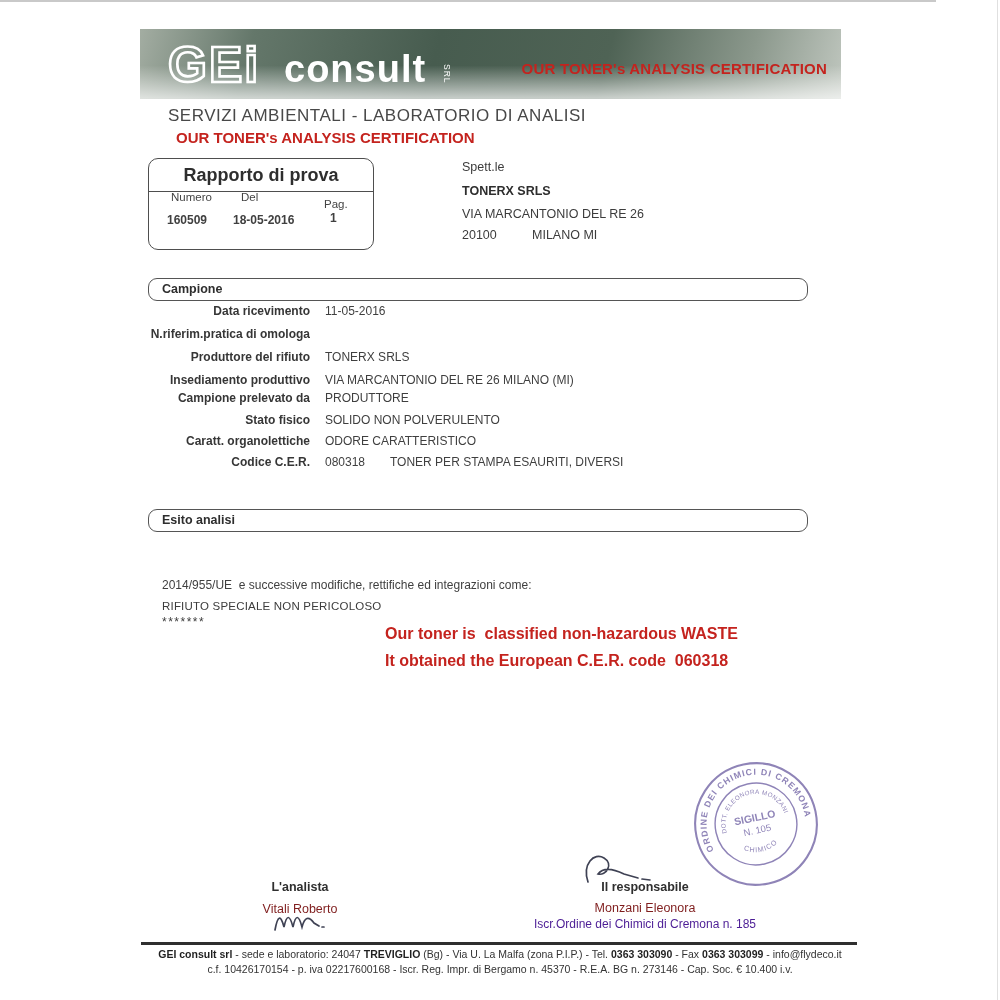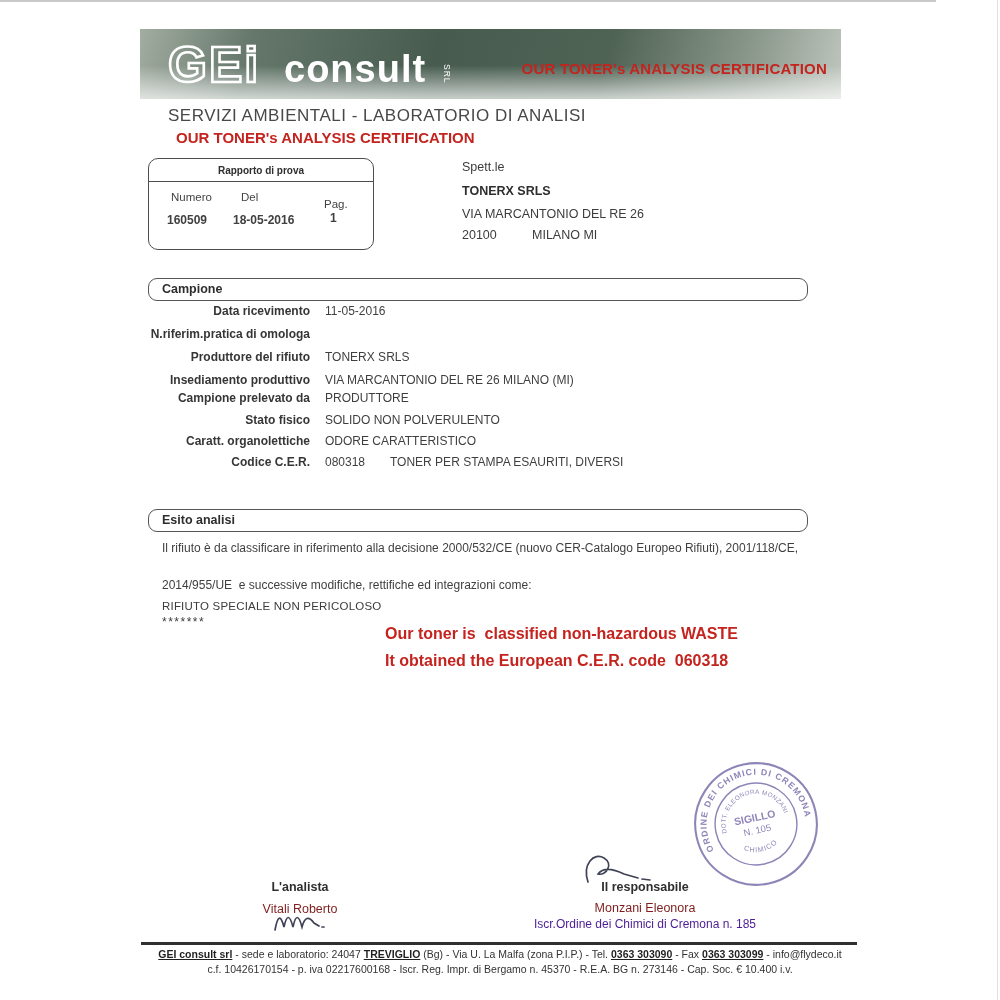--- a/index.html
+++ b/index.html
@@ -23,21 +23,21 @@
     color:#c4231e; letter-spacing:0.2px; white-space:pre;
   }
   .tagline { position:absolute; left:168px; top:106px; font-size:17px; color:#484848; letter-spacing:0.5px; }
   .red-title { position:absolute; left:176px; top:129px; font-size:15px; font-weight:bold; color:#c4231e; }
 
   
   .report-box {
     position:absolute; left:148px; top:158px; width:224px; height:90px;
     border:1.6px solid #4e4e4e; border-radius:10px; background:#fff;
   }
-  .rb-title { text-align:center; font-weight:bold; font-size:10px; color:#2e2e2e;
+  .rb-title { text-align:center; font-weight:bold; font-size:18px; color:#2e2e2e;
     padding-top:6px; padding-bottom:5px; border-bottom:1.4px solid #4e4e4e; }
   .rb-lbl { position:absolute; font-size:11.5px; color:#444; }
   .rb-val { position:absolute; font-size:12px; font-weight:bold; color:#404040; }
 
   
   .recipient { position:absolute; left:462px; top:160px; font-size:12.5px; color:#3c3c3c; }
   .recipient div { position:absolute; white-space:nowrap; }
   .rc-name { font-weight:bold; color:#2e2e2e; }
   .rc-zip { display:inline-block; width:70px; }
 
@@ -64,21 +64,21 @@
   .stamp { position:absolute; left:680px; top:748px; transform:rotate(-12deg); opacity:0.9; }
   .sig-block { position:absolute; text-align:center; }
   .sig-label { font-weight:bold; font-size:12.5px; color:#2f2f2f; }
   .sig-name { font-size:12.5px; color:#7f1d1d; }
   .sig-reg  { font-size:12px; color:#4c1d95; white-space:nowrap; }
   .sig-svg { position:absolute; }
 
   
   .footer-rule { position:absolute; left:141px; top:942px; width:716px; height:2.5px; background:#2f2f2f; }
   .f-line { position:absolute; left:100px; width:800px; text-align:center; font-size:10.5px; color:#333; }
-  .f-line .b { font-weight:bold; color:#1f1f1f;text-decoration:underline; }
+  .f-line .b { font-weight:bold; color:#1f1f1f; }
 </style>
 </head>
 <body>
 
 <div class="page">
   <div class="scan-edge-top"></div>
   <div class="scan-edge-right"></div>
 
   <div class="banner">
     <svg class="logo-svg" width="330" height="56" viewBox="0 0 330 56" xmlns="http://www.w3.org/2000/svg">
@@ -138,21 +138,20 @@
 
   <div class="flabel" style="top:455px;">Codice C.E.R.</div>
   <div class="fvalue" style="top:455px;">080318</div>
   <div class="fdesc" style="top:455px;">TONER PER STAMPA ESAURITI, DIVERSI</div>
   <div class="fdesc" style="top:472px;margin-top:44px;">DA QUELLI DI CUI ALLA VOCE 08 03 17</div>
 
   <div class="section-bar" style="top:509px;">
     <span>Esito analisi</span>
   </div>
 
-  <div class="para" style="top:541px;">Il rifiuto è da classificare in riferimento alla decisione 2000/532/CE (nuovo CER-Catalogo Europeo Rifiuti), 2001/118/CE,</div>
   <div class="para" style="top:578px;">2014/955/UE  e successive modifiche, rettifiche ed integrazioni come:</div>
 
   <div class="classif">RIFIUTO SPECIALE NON PERICOLOSO</div>
   <div class="asterisks">*******</div>
 
   <div class="red-note" style="top:625px;">Our toner is  classified non-hazardous WASTE</div>
   <div class="red-note" style="top:652px;">It obtained the European C.E.R. code  060318</div>
 
   <svg class="stamp" width="152" height="152" viewBox="0 0 160 160" xmlns="http://www.w3.org/2000/svg">
     <defs>

